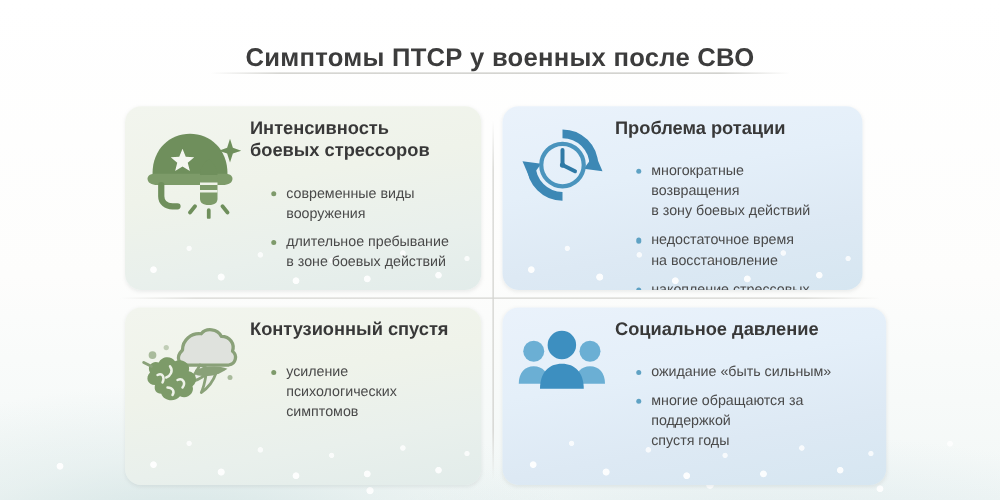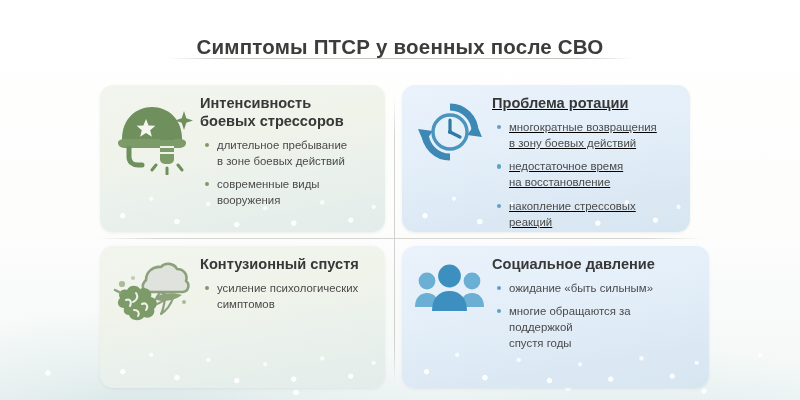--- a/index.html
+++ b/index.html
@@ -141,21 +141,21 @@
     font-size: 14.6px;
     font-weight: bold;
     color: #383838;
     line-height: 1.22;
     margin-bottom: 6px;
   }
   .card-title.two-line { max-width: 160px; }
 
   ul.bullets {
     list-style: none;
-    margin: 4px;
+    margin: 16px;
     padding: 0;
   }
   ul.bullets li {
     position: relative;
     padding-left: 13px;
     margin-bottom: 7px;
     font-size: 11.4px;
     line-height: 1.42;
     color: #4a4a4a;
     white-space: pre-line;
@@ -167,21 +167,21 @@
     top: 6px;
     width: 4.4px;
     height: 4.4px;
     border-radius: 50%;
   }
   .card-green ul.bullets li::before { background: #7e9a6b; }
   .card-blue  ul.bullets li::before { background: #5fa2c4; }
 
   
   #card-stressors { left: 100px; top: 85px; width: 285px; height: 147px; }
-  #card-rotation  { left: 402px; top: 85px; width: 288px; height: 147px; text-decoration: underline; }
+  #card-rotation  { left: 402px; top: 85px; width: 288px; height: 147px; }
   #card-contusion { left: 100px; top: 246px; width: 285px; height: 142px; }
   #card-social    { left: 402px; top: 246px; width: 307px; height: 142px; }
 </style>
 </head>
 <body>
 
 <div id="slide">
 
   <div class="page-frost"></div>
 
@@ -212,24 +212,24 @@
 
           <path d="M72 12 L74.3 19.2 L81 21.5 L74.3 23.8 L72 31 L69.7 23.8 L63 21.5 L69.7 19.2 Z" fill="#6f8f5c"></path>
 
           <path d="M44 66 L40 71 M55 69 L55 75 M66 66 L70 71" stroke="#6f8f5c" stroke-width="3" stroke-linecap="round"></path>
         </svg>
       </div>
       <div class="card-body">
         <div class="card-title two-line">Интенсивность
 боевых стрессоров</div>
         <ul class="bullets">
+          <li>современные виды
+вооружения</li>
           <li>длительное пребывание
 в зоне боевых действий</li>
-          <li>современные виды
-вооружения</li>
         </ul>
       </div>
     </div>
   </div>
 
   <div class="card card-blue" id="card-rotation">
     <div class="card-frost"></div>
     <div class="card-inner">
       <div class="icon-wrap">
         <svg width="72" height="68" viewBox="0 0 72 68" aria-hidden="true">

